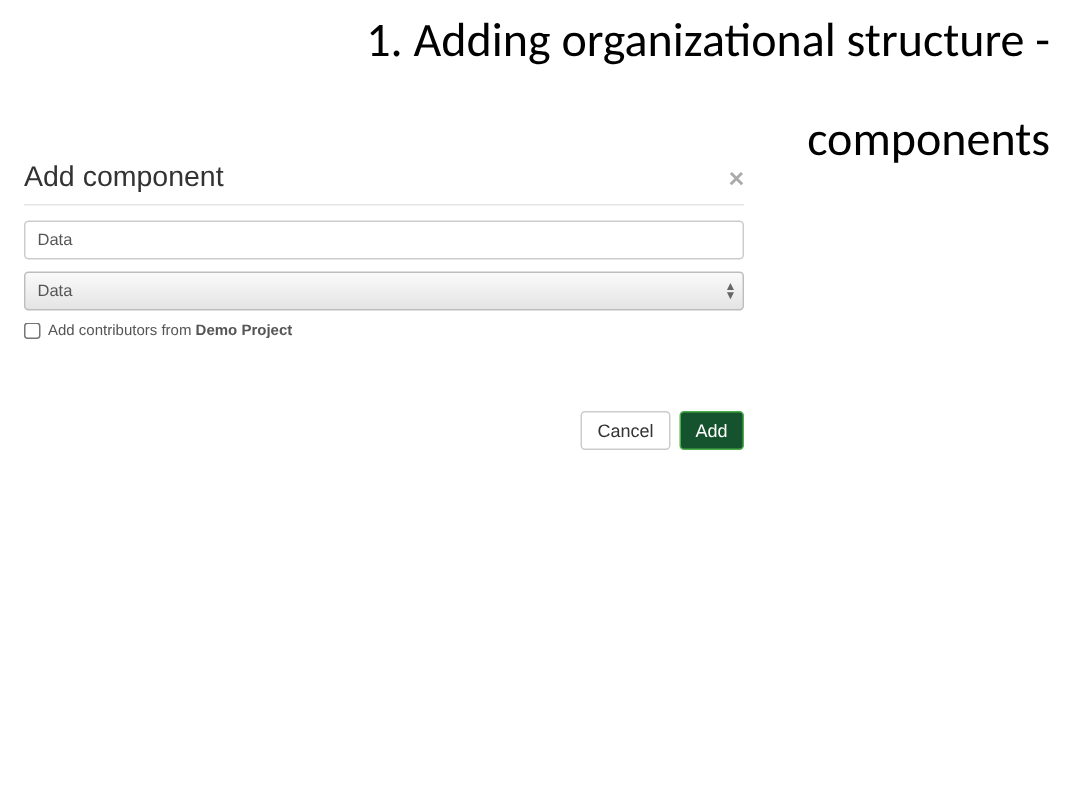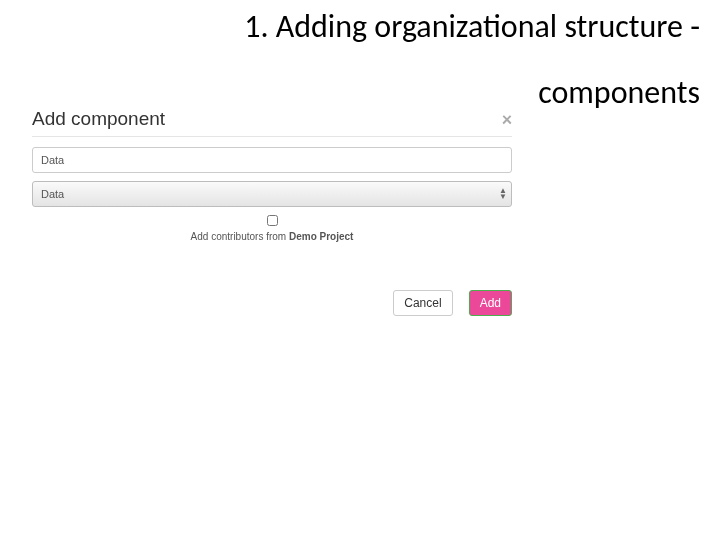--- a/index.html
+++ b/index.html
@@ -17,21 +17,21 @@
       padding: 8px 20px 0 20px;
       line-height: 1.2;
       text-align: right;
     }
     .slide-title .line2 {
       padding-left: 30px;
       margin-top: 28px;
     }
     .dialog-wrap {
       position: absolute;
-      left: 32px;
+      left: 16px;
       top: 100px;
       width: 480px;
     }
     .dialog-header {
       display: flex;
       justify-content: space-between;
       align-items: center;
       padding: 8px 0 6px 0;
     }
     .dialog-title {
@@ -91,50 +91,49 @@
       font-size: 8px;
       color: #666;
     }
     .checkbox-row {
       display: flex;
       align-items: center;
       gap: 5px;
       font-size: 10px;
       color: #555;
       font-family: Arial, sans-serif;
-      flex-direction: column;
     }
     .checkbox-row input[type="checkbox"] {
       width: 11px;
       height: 11px;
       cursor: pointer;
     }
     .checkbox-row b {
       font-weight: bold;
     }
     .footer {
       display: flex;
       justify-content: flex-end;
-      gap: 16px;
+      gap: 6px;
       margin-top: 48px;
     }
     .btn {
       font-size: 12px;
       border-radius: 3px;
       padding: 5px 10px;
       cursor: pointer;
       font-family: Arial, sans-serif;
     }
     .btn-cancel {
       background: #fff;
       border: 1px solid #ccc;
       color: #333;
     }
     .btn-add {
-      background: #ec4899;
+      background: #14532d;
       border: 1px solid #4cae4c;
       color: #fff;
     }
   </style>
 </head>
 <body>
 
 <div class="slide-title">
   <div>1. Adding organizational structure -</div>
   <div class="line2">components</div>

